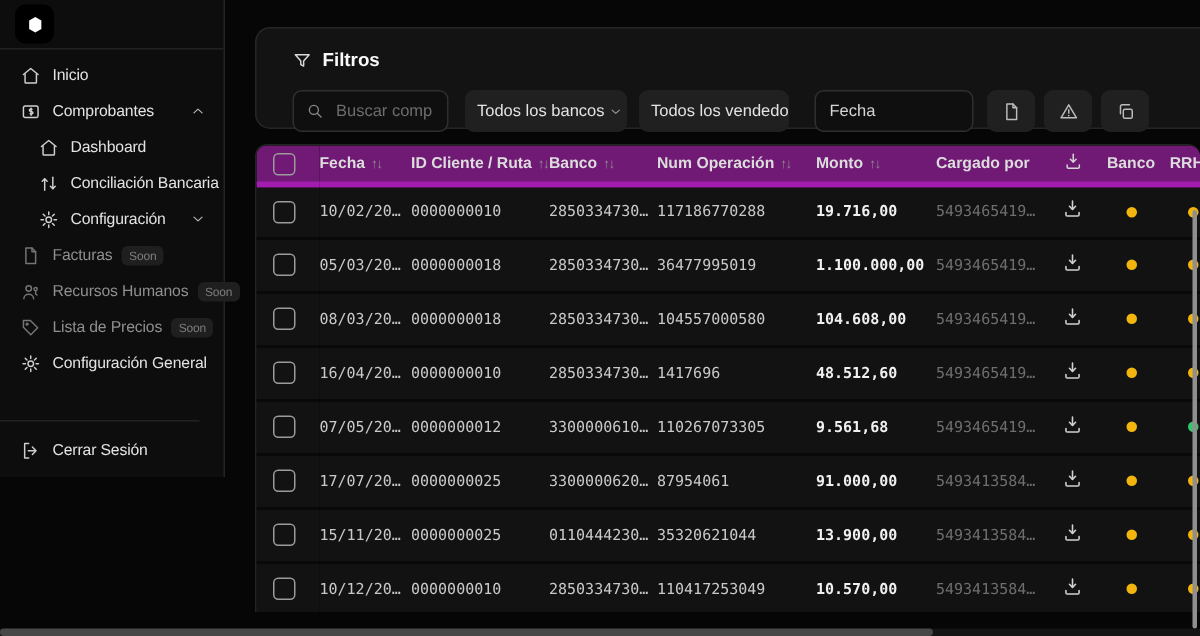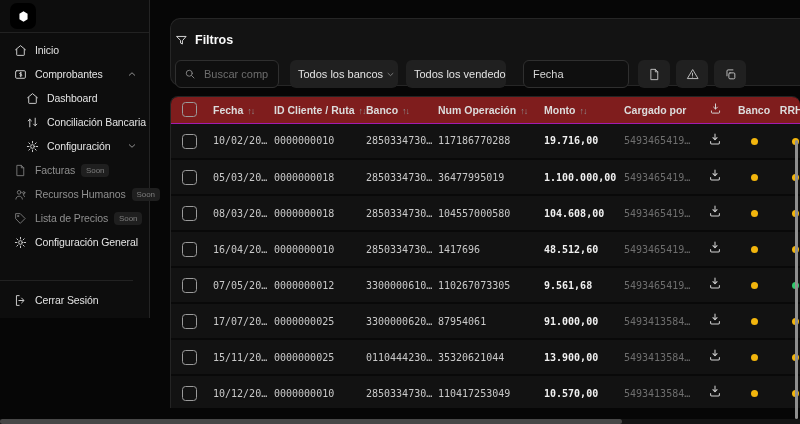--- a/index.html
+++ b/index.html
@@ -22,21 +22,21 @@
   .nav-item.muted{color:#8f8f8f;}
   .nav-item.muted .nav-icon{color:#757575;}
   .nav-icon{width:13px;height:13px;margin-right:8px;color:#cfcfcf;flex:none;}
   .soon{margin-left:6px;background:#1f1f1f;color:#7d7d7d;font-size:8px;padding:2px 5px;border-radius:4px;}
   .chev{margin-left:auto;width:10px;height:10px;color:#bbb;}
   .sidebar-bottom{position:absolute;bottom:6px;left:0;right:16px;border-top:1px solid #222;padding-top:7px;}
 
   
   .main{position:absolute;left:150px;top:0;right:0;bottom:0;padding:18px 0 0 20px;}
   .filters-card{background:#131313;border:1px solid #262626;border-right:none;
-    border-radius:10px 0 0 10px;padding:13px 4px;height:68px;}
+    border-radius:10px 0 0 10px;padding:13px 24px;height:68px;}
   .filters-title{display:flex;align-items:center;gap:7px;font-size:12.5px;font-weight:bold;color:#fafafa;height:16px;}
   .filters-title [data-icon]{width:13px;height:13px;color:#d9d9d9;}
   .filters-row{margin-top:12px;display:flex;align-items:center;height:28px;}
   .search-box{width:104px;height:28px;border:1px solid #2f2f2f;border-radius:6px;background:#0f0f0f;
     display:flex;align-items:center;gap:6px;padding:0 8px;margin-right:11px;}
   .search-box [data-icon]{width:12px;height:12px;color:#8a8a8a;flex:none;}
   .search-box input{background:transparent;border:none;outline:none;color:#cfcfcf;font-size:11px;width:100%;font-family:inherit;}
   .search-box input::placeholder{color:#6d6d6d;}
   .dd{height:28px;background:#202020;border-radius:6px;display:flex;align-items:center;
     justify-content:space-between;padding:0 8px;font-size:11px;color:#e3e3e3;cursor:pointer;white-space:nowrap;overflow:hidden;}
@@ -46,22 +46,22 @@
   .date-input{width:106px;height:28px;border:1px solid #2f2f2f;border-radius:6px;background:#0f0f0f;
     color:#d6d6d6;font-size:11px;padding:0 9px;margin-right:9px;font-family:inherit;outline:none;}
   .icon-btn{width:32px;height:28px;background:#202020;border:none;border-radius:6px;display:inline-flex;
     align-items:center;justify-content:center;color:#bdbdbd;margin-right:6px;cursor:pointer;}
   .icon-btn [data-icon]{width:13px;height:13px;}
 
   
   .table-card{margin-top:10px;background:#0b0b0b;border:1px solid #242424;border-right:none;border-bottom:none;
     border-radius:8px 8px 0 0;overflow:hidden;height:312px;}
   table{border-collapse:collapse;table-layout:fixed;width:645px;}
-  thead th{background:#7f1d1d;height:26px;font-size:10.5px;font-weight:bold;color:#dcdcdc;
-    text-align:left;padding:0;border-bottom:1px solid #a21caf;white-space:nowrap;}
+  thead th{background:#701a75;height:26px;font-size:10.5px;font-weight:bold;color:#dcdcdc;
+    text-align:left;padding:0;border-bottom:4px solid #a21caf;white-space:nowrap;}
   tbody td{height:36px;background:#121212;border-bottom:2px solid #090909;padding:0;white-space:nowrap;overflow:hidden;}
   .mono{font-family:"DejaVu Sans Mono","Liberation Mono",monospace;font-size:10px;color:#c9c9c9;}
   .monto{font-weight:bold;color:#f0f0f0;}
   .cargado{color:#6e6e6e;}
   .sort{color:#8d8d8d;font-size:9px;margin-left:4px;letter-spacing:-1px;font-weight:normal;}
   .checkbox{width:15px;height:15px;border:1.5px solid #9b9b9b;border-radius:3.5px;display:inline-block;vertical-align:middle;cursor:pointer;}
   .c-check{padding-left:11px !important;}
   .c-dl,.c-dot{text-align:center;}
   .hdr-dl{width:13px;height:13px;color:#d8d8d8;}
   .dl-btn{width:14px;height:14px;color:#d2d2d2;cursor:pointer;}

